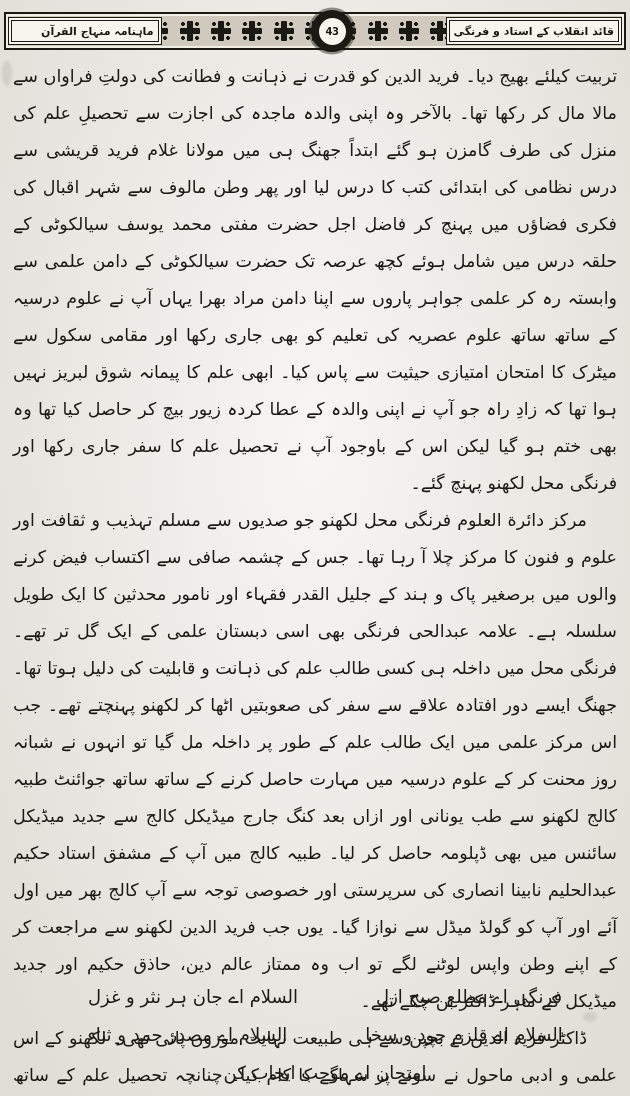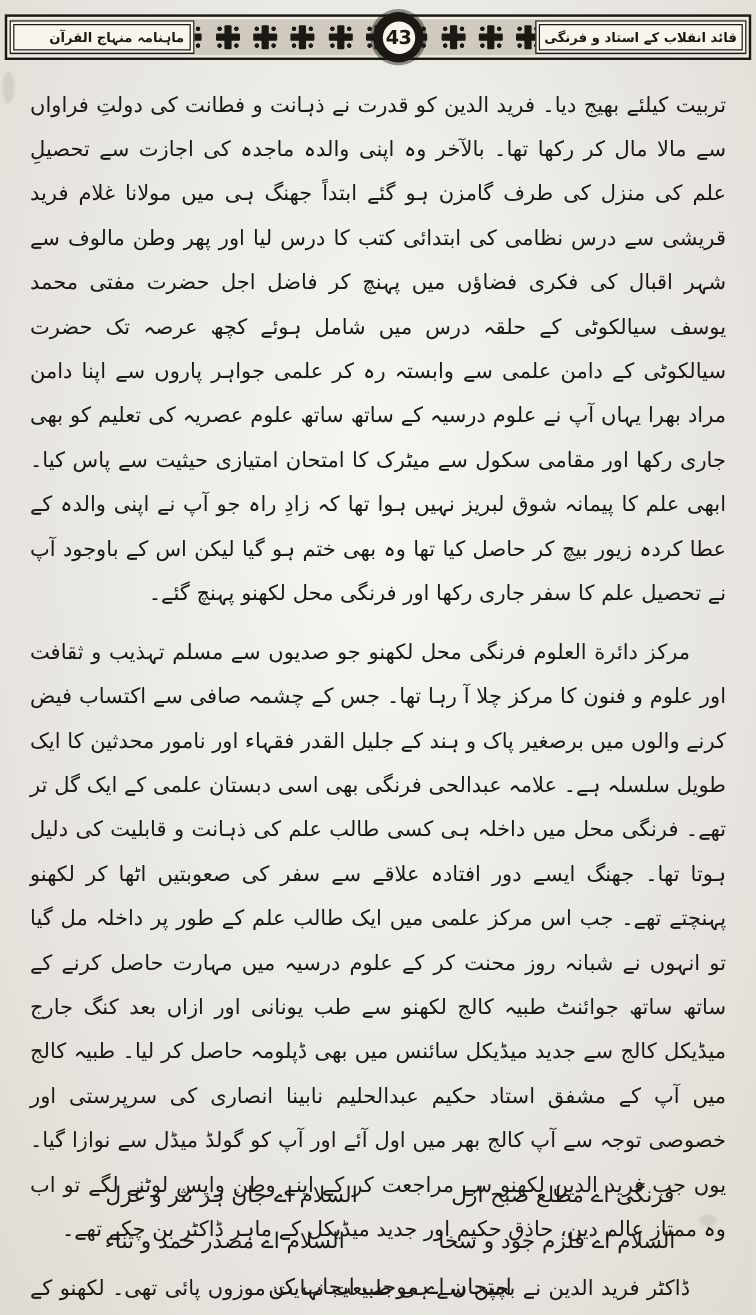--- a/index.html
+++ b/index.html
@@ -49,29 +49,29 @@
   .label-box.right{right:2px;}
   .medallion{
     position:absolute;left:305px;top:-4px;width:42px;height:42px;z-index:4;
     background:var(--ink);border-radius:50%;
     box-shadow:0 0 0 2.5px rgba(27,25,20,.45);
     display:flex;align-items:center;justify-content:center;
   }
   .medallion-inner{
     width:27px;height:27px;border-radius:50%;background:var(--box-bg);
     display:flex;align-items:center;justify-content:center;
-    font-size:16px;font-weight:bold;letter-spacing:-.5px;
+    font-size:10px;font-weight:bold;letter-spacing:-.5px;
   }
   
   .body-text{
     position:absolute;top:58px;left:13px;right:13px;
     direction:rtl;text-align:justify;
     font-size:17.5px;line-height:37px;
   }
-  .body-text p{margin:12px;padding:0;}
+  .body-text p{margin:0;padding:0;}
   .body-text p.indent{text-indent:30px;}
   
   .verses{
     position:absolute;top:978px;left:13px;right:13px;
     direction:rtl;font-size:18px;
   }
   .verse-line{
     display:flex;direction:rtl;justify-content:center;align-items:center;
     gap:58px;line-height:38px;
   }

